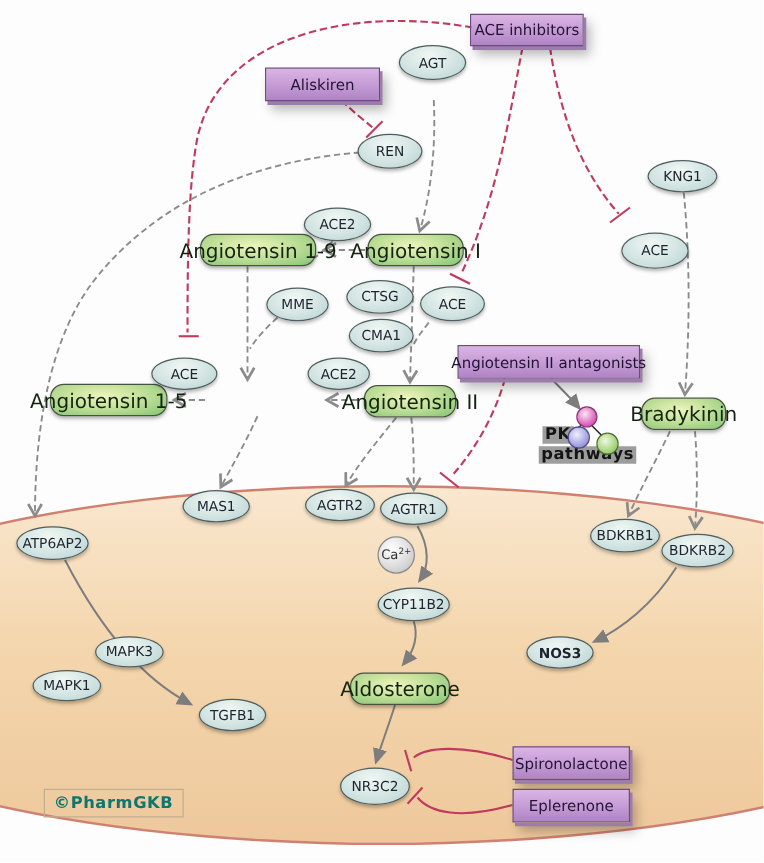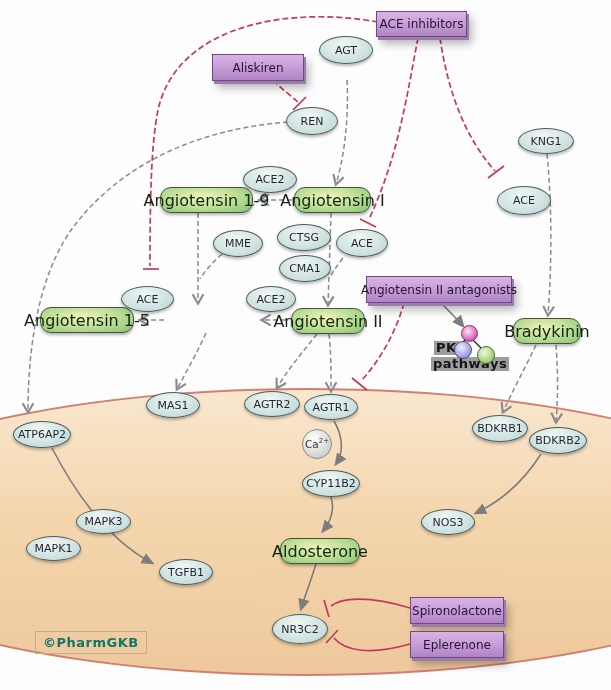--- a/index.html
+++ b/index.html
@@ -161,21 +161,21 @@
   <div class="gene" style="left:246px; top:286px; width:48px; height:24px;">ACE2</div>
   <div class="gene" style="left:518px; top:128px; width:54px; height:24px;">KNG1</div>
   <div class="gene" style="left:497px; top:186px; width:52px; height:27px;">ACE</div>
   <div class="gene" style="left:146px; top:392px; width:52px; height:24px;">MAS1</div>
   <div class="gene" style="left:244px; top:391px; width:54px; height:24px;">AGTR2</div>
   <div class="gene" style="left:304px; top:394px; width:52px; height:24px;">AGTR1</div>
   <div class="gene" style="left:13px;  top:421px; width:56px; height:25px;">ATP6AP2</div>
   <div class="gene" style="left:472px; top:415px; width:54px; height:25px;">BDKRB1</div>
   <div class="gene" style="left:529px; top:427px; width:56px; height:25px;">BDKRB2</div>
   <div class="gene" style="left:302px; top:470px; width:56px; height:25px;">CYP11B2</div>
-  <div class="gene" style="left:421px; top:509px; width:52px; height:24px;">NOS3</div>
+  <div class="gene" style="left:421px; top:509px; width:52px; height:24px;font-weight:bold;">NOS3</div>
   <div class="gene" style="left:76px;  top:509px; width:53px; height:23px;">MAPK3</div>
   <div class="gene" style="left:26px;  top:536px; width:53px; height:23px;">MAPK1</div>
   <div class="gene" style="left:159px; top:559px; width:52px; height:24px;">TGFB1</div>
   <div class="gene" style="left:272px; top:614px; width:54px; height:28px;">NR3C2</div>
 
   <div class="ca-circle">
     <span>Ca</span>
       <sup>2+</sup>
   </div>
 

